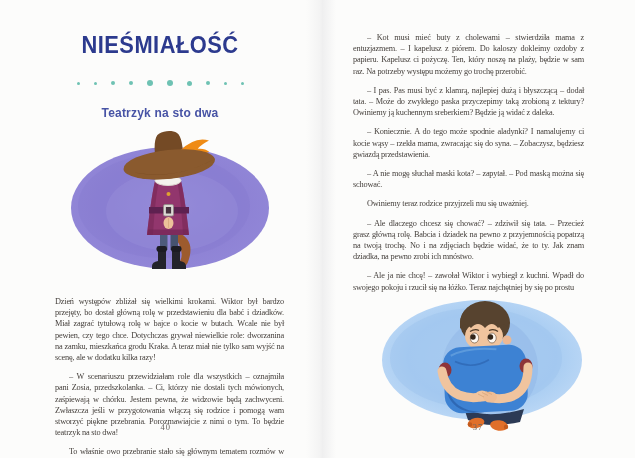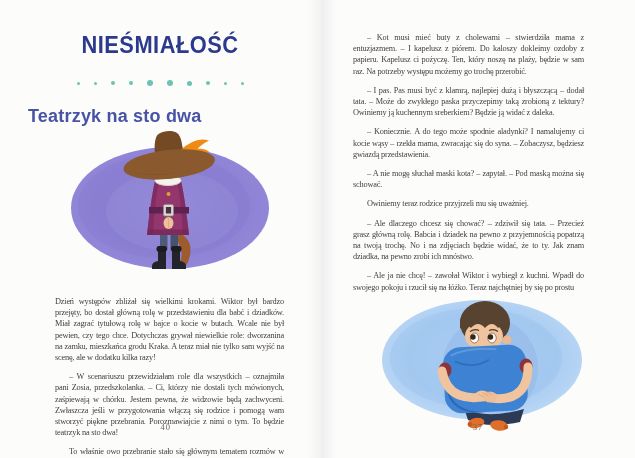--- a/index.html
+++ b/index.html
@@ -21,23 +21,23 @@
     font-family:"Liberation Sans", sans-serif;font-weight:bold;
     font-size:23px;letter-spacing:.5px;color:var(--title);
     transform:scaleX(.95);
   }
   .dots{
     position:absolute;left:28px;top:78px;width:264px;height:10px;
     display:flex;justify-content:center;align-items:center;gap:14px;
   }
   .dot{background:var(--dots);border-radius:50%;flex:0 0 auto;}
   .story-title{
-    position:absolute;left:28px;top:106px;width:264px;text-align:left;
+    position:absolute;left:28px;top:106px;width:264px;text-align:center;
     font-family:"Liberation Sans", sans-serif;font-weight:600;
-    font-size:18px;color:var(--subtitle);letter-spacing:.2px;
+    font-size:12px;color:var(--subtitle);letter-spacing:.2px;
   }
   .illus{position:absolute;}
   .illus-left{left:68px;top:128px;}
   .illus-right{left:378px;top:290px;}
   .body-text{
     position:absolute;text-align:justify;color:var(--body-text);
     font-size:8.3px;line-height:11.2px;letter-spacing:-0.2px;
   }
   .body-left{left:47px;top:288px;width:245px;}
   .body-right{left:345px;top:24px;width:247px;}

